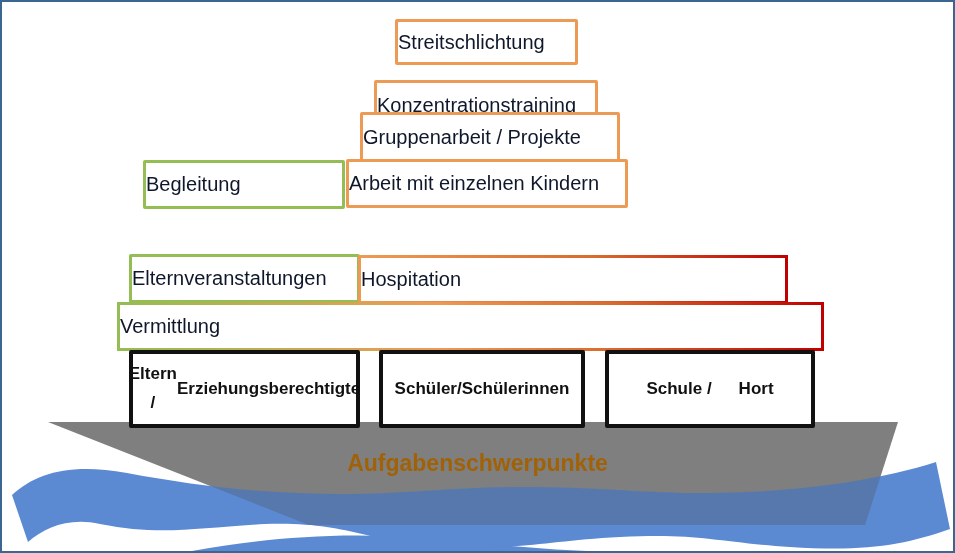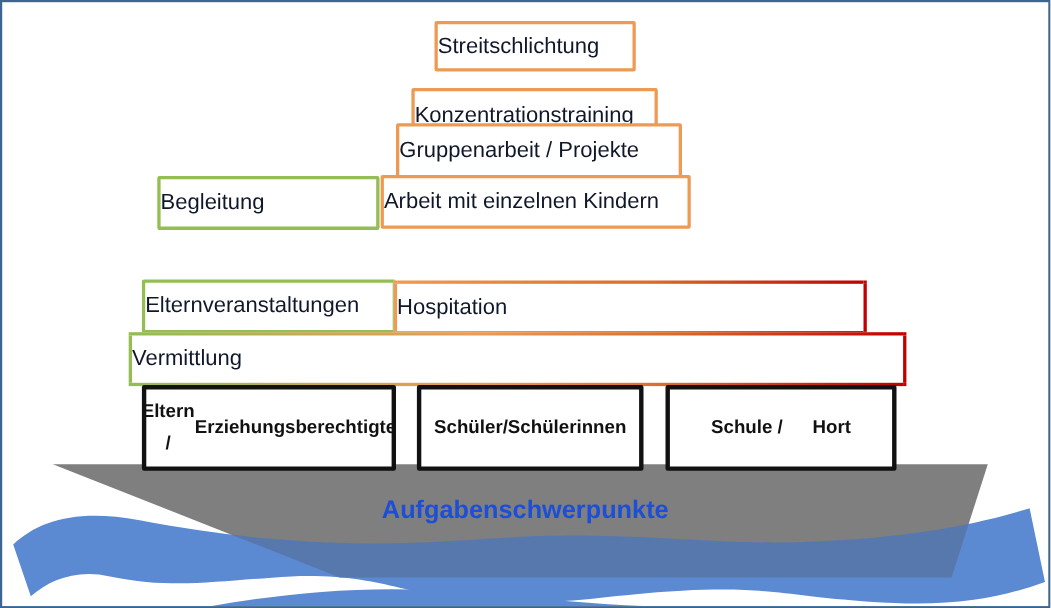--- a/index.html
+++ b/index.html
@@ -32,21 +32,21 @@
   #box-arbeit      {left:344px;top:157px;width:276px;height:43px;}
   #box-beratung    {left:115px;top:205px;width:475px;height:42px;}
   #box-elternv     {left:127px;top:252px;width:225px;height:43px;}
   #box-hospitation {left:356px;top:253px;width:424px;height:43px;}
   #box-vermittlung {left:115px;top:300px;width:701px;height:43px;}
   #group-eltern    {left:127px;top:348px;width:223px;height:70px;}
   #group-schueler  {left:377px;top:348px;width:198px;height:70px;}
   #group-schule    {left:603px;top:348px;width:202px;height:70px;}
   #ship-label{
     position:absolute;left:0;top:448px;width:951px;z-index:1;
-    text-align:center;color:#1d4ed8;font-weight:bold;font-size:23px;letter-spacing:0px;
+    text-align:center;color:#a16207;font-weight:bold;font-size:23px;letter-spacing:0px;
   }
 </style>
 </head>
 <body>
 
 <div id="canvas">
 
   <svg id="ship-svg" viewBox="0 0 951 549" xmlns="http://www.w3.org/2000/svg" aria-hidden="true">
     <defs>
       <clipPath id="waveclip">

